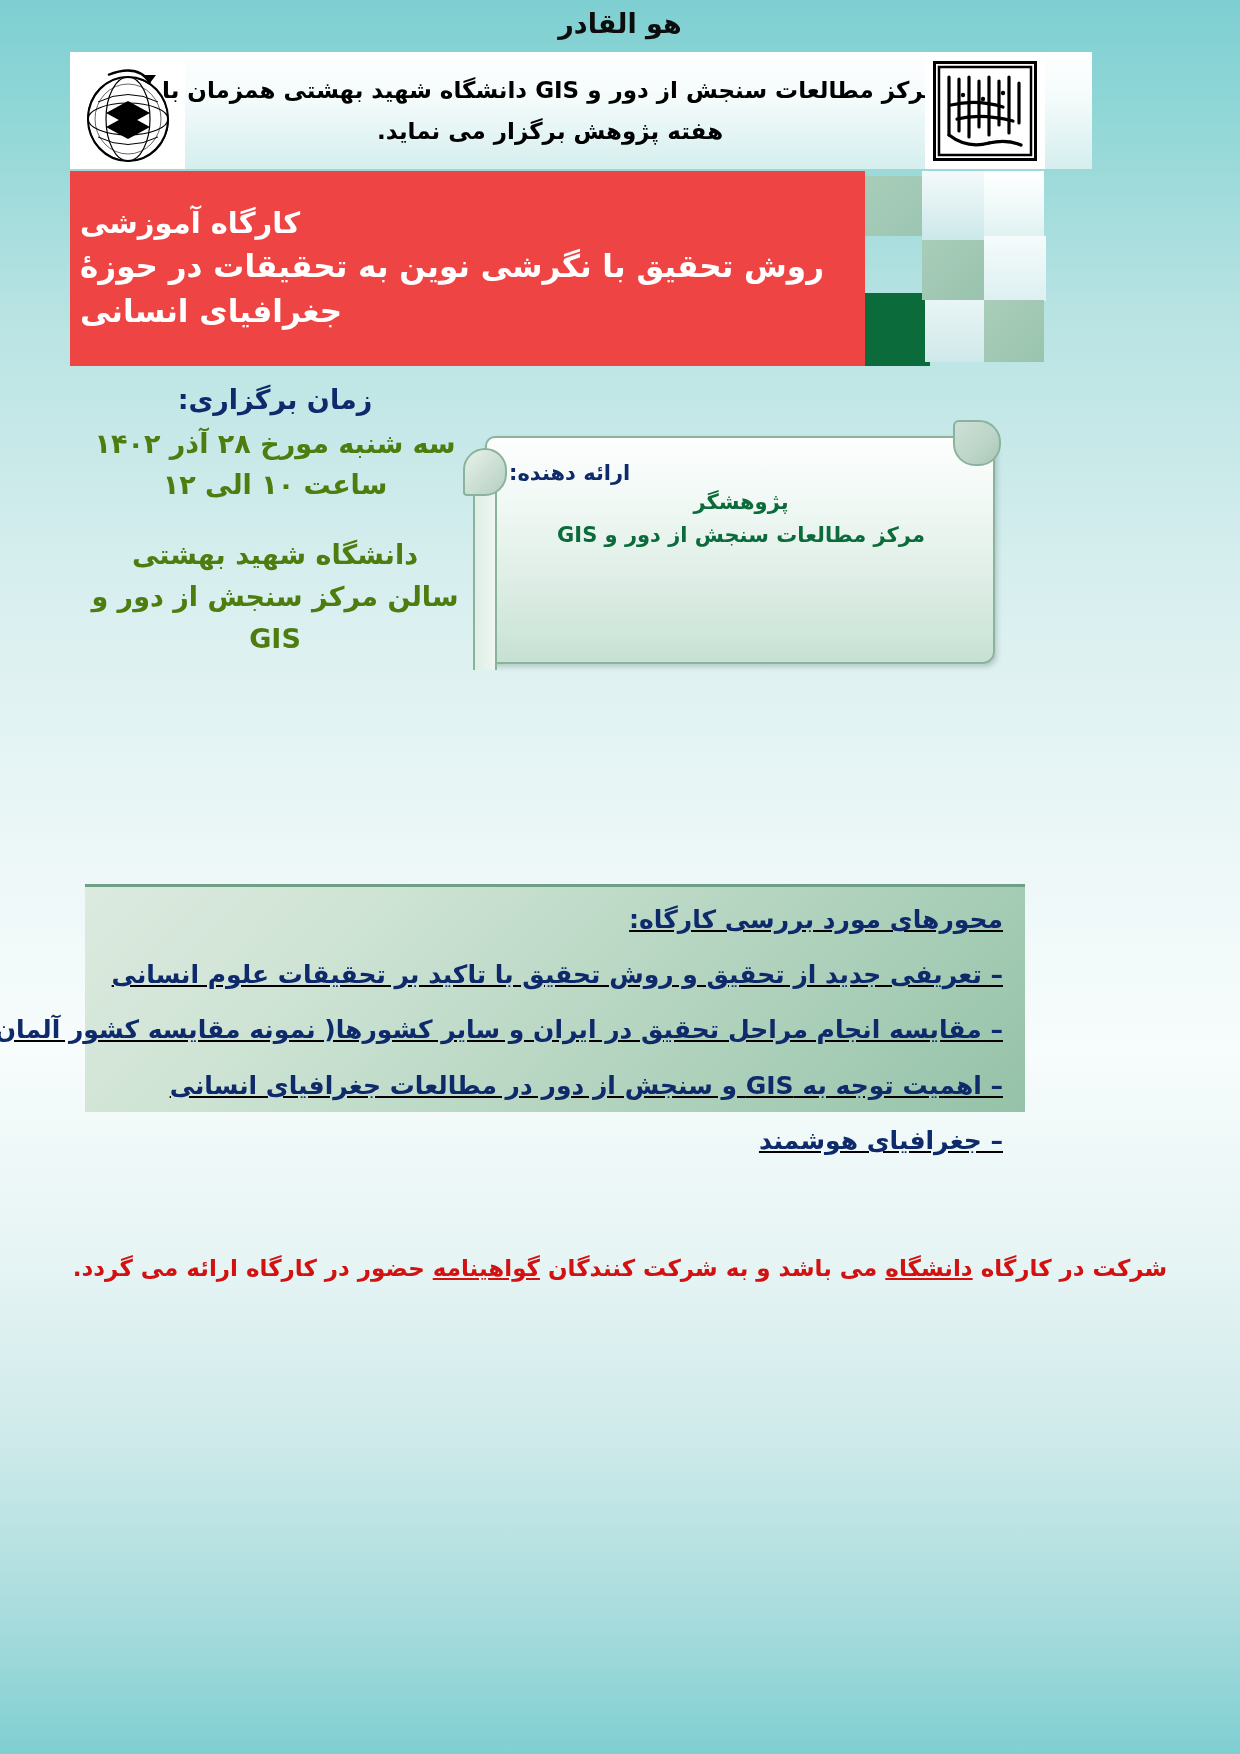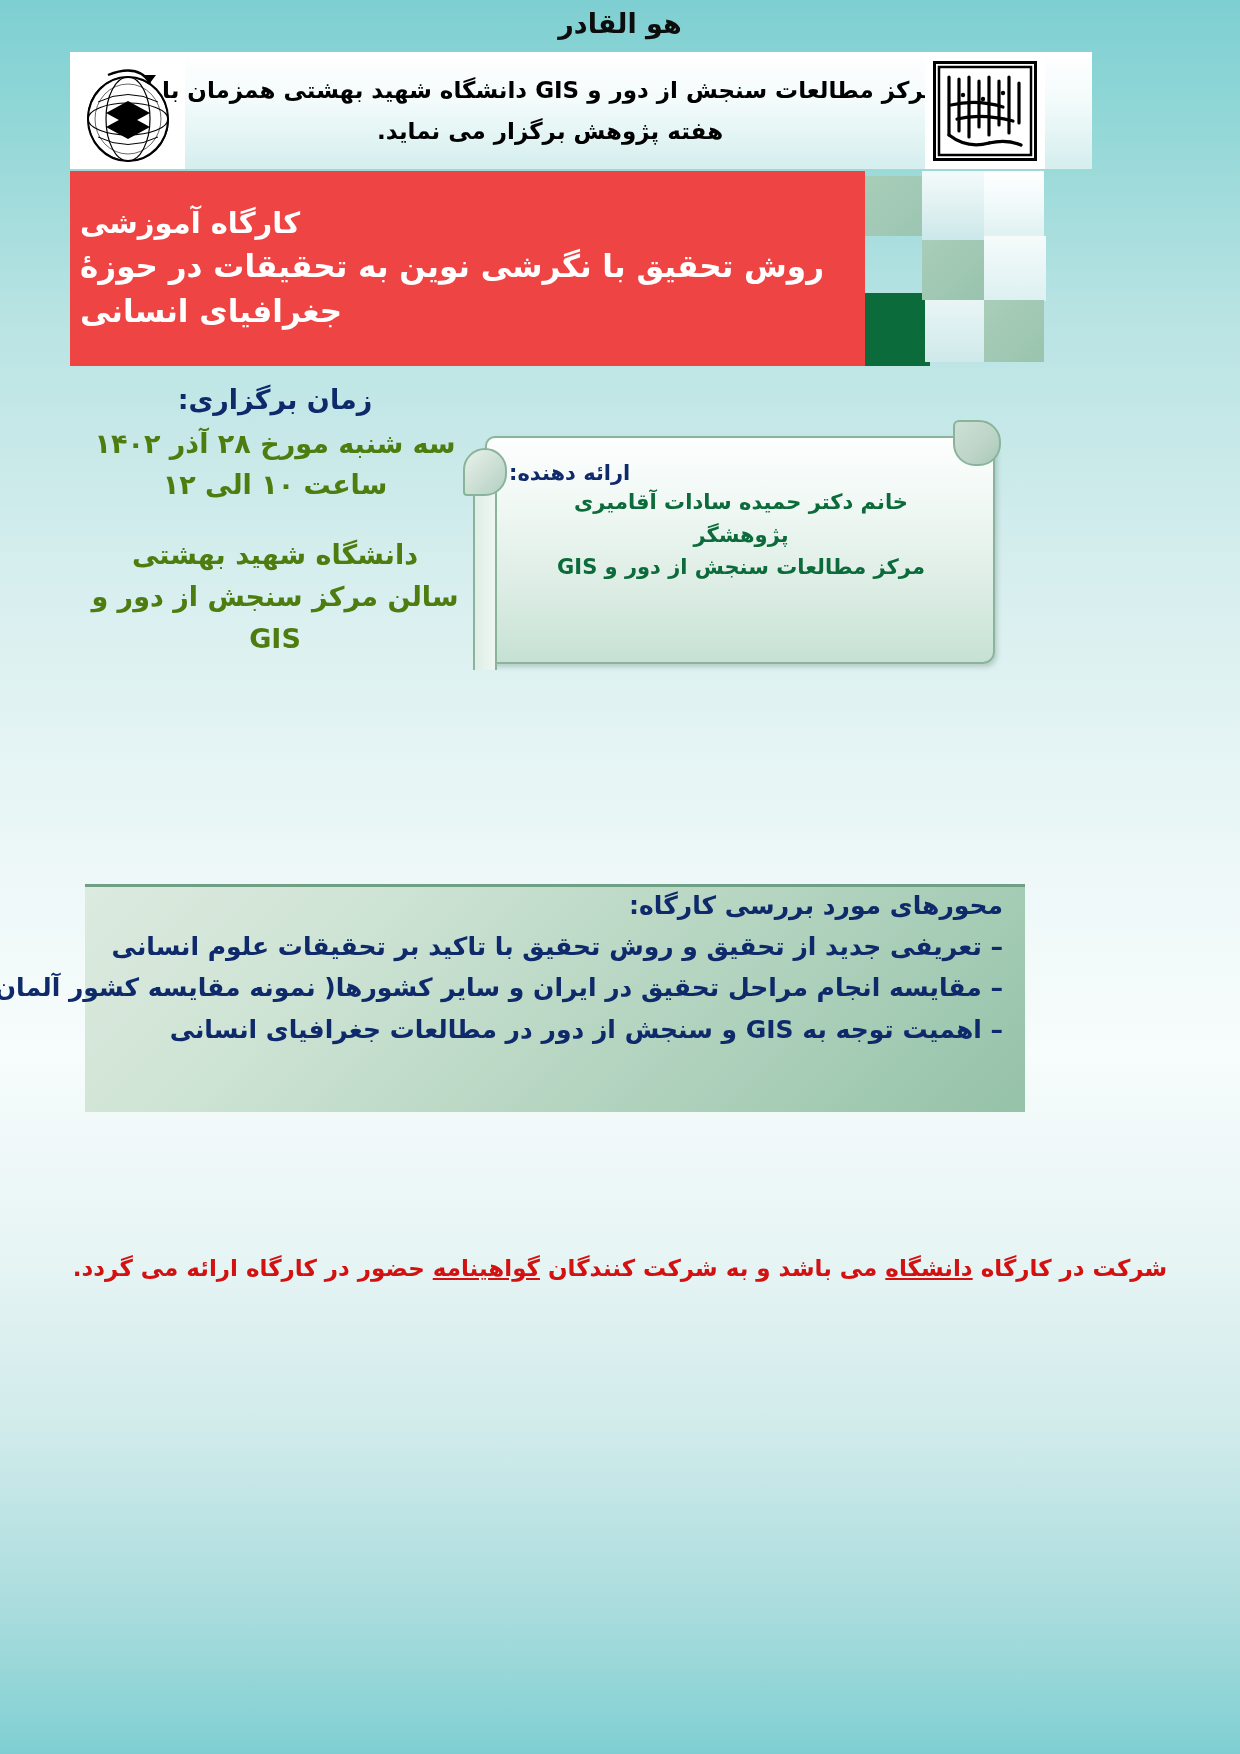--- a/index.html
+++ b/index.html
@@ -243,22 +243,22 @@
         #dceadf 0%,
         #cfe4d5 25%,
         #bcd9c6 50%,
         #a9ceb8 75%,
         #95c2a8 100%);
     border-top:3px solid #6f9f85;
     z-index:2;
   }
   .content-inner {
     direction:rtl; text-align:right;
-    padding:4px 22px 10px 22px;
-    display:flex; flex-direction:column; gap:10px;
+    padding:18px 22px 10px 22px;
+    display:flex; flex-direction:column; gap:24px;text-decoration:underline;
   }
   .c-title {
     color:#0f2a6b; font-weight:bold;
     font-size:25px; line-height:1.2;
   }
   .c-item {
     color:#0f2a6b; font-weight:bold;
     font-size:25px; line-height:1.25;
     white-space:nowrap;
   }
@@ -358,32 +358,32 @@
   </div>
 
   <div class="scroll-wrap">
     <div class="curl-right-bar"></div>
     <div class="scroll-body"></div>
     <div class="curl-left-bar"></div>
     <div class="curl-left"></div>
     <div class="curl-right"></div>
     <div class="scroll-content">
       <div class="sc-label">ارائه دهنده:</div>
-      <div class="sc-line">خانم دکتر حمیده سادات آقامیری</div>
       <div class="sc-line">پژوهشگر</div>
       <div class="sc-line">مرکز مطالعات سنجش از دور و GIS</div>
     </div>
   </div>
 
   <div class="content-panel">
     <div class="content-inner">
       <div class="c-title">محورهای مورد بررسی کارگاه:</div>
       <div class="c-item">– تعریفی جدید از تحقیق و روش تحقیق با تاکید بر تحقیقات علوم انسانی</div>
       <div class="c-item">– مقایسه انجام مراحل تحقیق در ایران و سایر کشورها( نمونه مقایسه کشور آلمان)</div>
       <div class="c-item">– اهمیت توجه به GIS و سنجش از دور در مطالعات جغرافیای انسانی</div>
+      <div class="c-item">– جغرافیای هوشمند</div>
     </div>
   </div>
 
   <div class="footer-note">
     <span>شرکت در کارگاه </span><u> دانشگاه</u><span> می باشد و  به شرکت کنندگان </span><u>گواهینامه</u><span> حضور در کارگاه ارائه می گردد.</span>
   </div>
 
 </div>
 
 </body></html>

